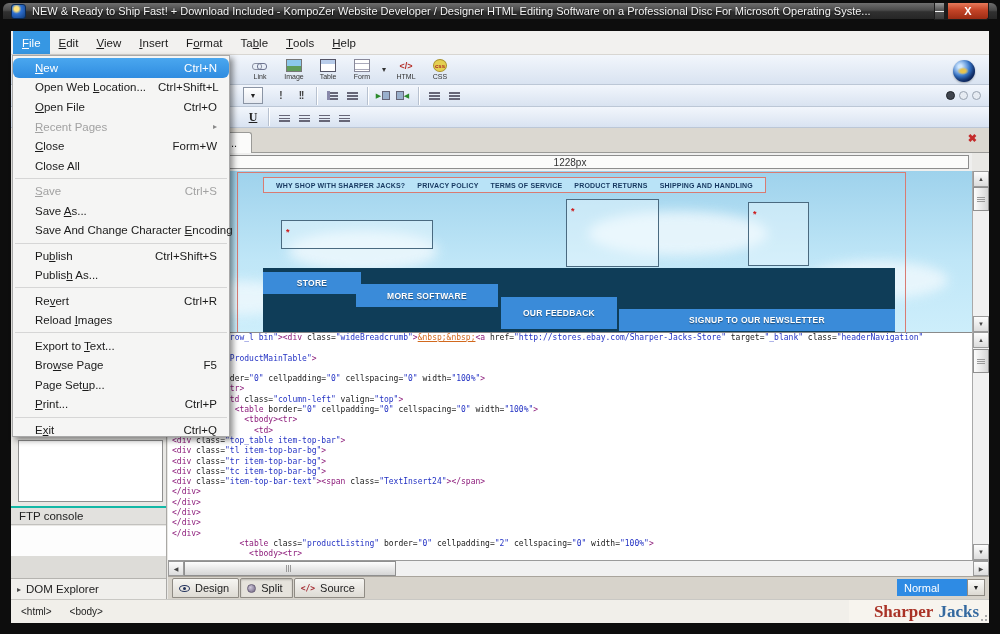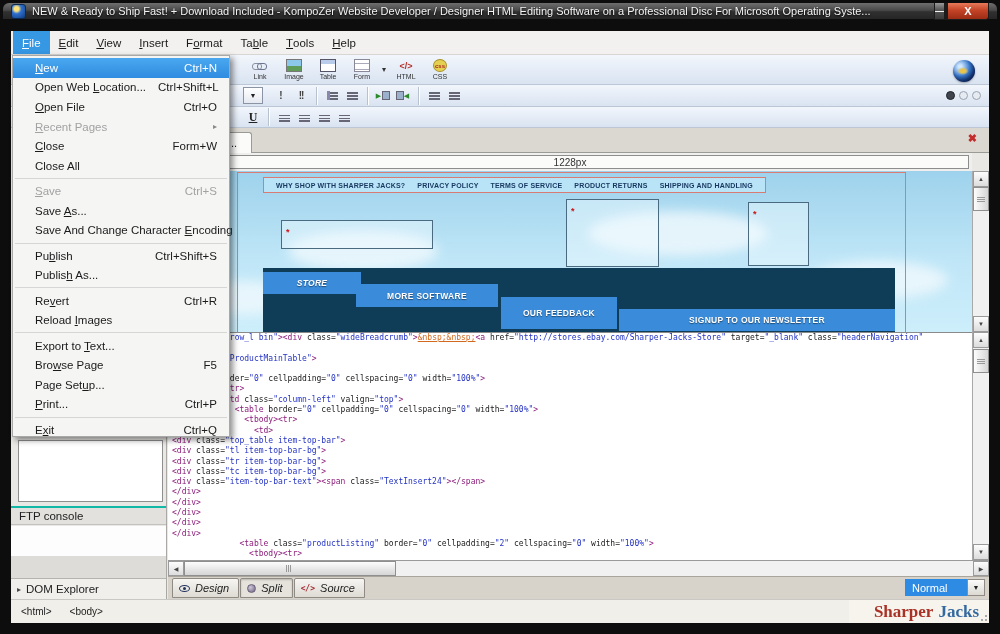--- a/index.html
+++ b/index.html
@@ -115,21 +115,21 @@
   .navlink{font-size:7px;font-weight:bold;color:#16375f;letter-spacing:.2px;white-space:nowrap;}
   .pv-input{position:absolute;border:1px solid #4a6a80;background:rgba(240,250,255,.45);}
   .pv-in1{left:113px;top:49px;width:152px;height:29px;}
   .pv-in2{left:398px;top:28px;width:93px;height:68px;}
   .pv-in3{left:580px;top:31px;width:61px;height:64px;}
   .req{color:#cc1111;font-size:9px;font-weight:bold;padding:2px 0 0 4px;display:inline-block;}
   .pv-footer{position:absolute;left:95px;top:97px;width:632px;height:64px;background:#0f3d58;}
   .fbtn{position:absolute;background:#3a8bd9;color:#fff;font-weight:bold;font-size:8.5px;
     display:flex;align-items:center;justify-content:center;text-shadow:0 1px 1px rgba(0,0,0,.45);
     letter-spacing:.3px;}
-  .fbtn:nth-of-type(1){left:95px;top:101px;width:98px;height:22px;font-style:italic;}
+  .fbtn:nth-of-type(1){left:95px;top:101px;width:98px;height:22px;}
   .fbtn:nth-of-type(2){left:188px;top:113px;width:142px;height:23px;}
   .fbtn:nth-of-type(3){left:333px;top:126px;width:116px;height:32px;}
   .fbtn:nth-of-type(4){left:451px;top:138px;width:276px;height:22px;}
   
   .vscroll{position:absolute;right:0;width:17px;background:#f1f1f1;border-left:1px solid #a9a9a9;}
   .vs-design{top:43px;height:161px;}
   .vs-source{top:204px;height:228px;}
   .sb-btn{position:absolute;left:0;right:0;height:16px;background:linear-gradient(#fdfdfd,#dcdcdc);
     border:1px solid #9a9a9a;display:flex;align-items:center;justify-content:center;
     font-size:6px;color:#444;}
@@ -170,21 +170,21 @@
     font-size:11px;color:#222;}
   .btab.active{background:#e6e3dc;box-shadow:inset 0 1px 2px rgba(0,0,0,.2);}
   .bicon{margin-right:5px;display:inline-flex;align-items:center;justify-content:center;}
   .ic-design-eye-icon{width:11px;height:7px;border:1.5px solid #23335c;border-radius:50%;position:relative;}
   .ic-design-eye-icon::after{content:"";position:absolute;left:2.5px;top:1px;width:3px;height:3px;
     border-radius:50%;background:#23335c;}
   .ic-split-view-icon{width:9px;height:9px;border-radius:50%;
     background:radial-gradient(circle at 35% 35%,#cfc8da,#8a7f9a 70%);border:1px solid #6a6078;}
   .ic-source-markup-icon{color:#a3262e;font-size:8px;font-weight:bold;font-family:"DejaVu Sans Mono",monospace;}
   .pformat{margin-left:auto;display:flex;align-items:center;margin-bottom:2px;}
-  .pformat-val{width:62px;height:17px;background:#2e8be4;color:#fff;font-size:11px;
+  .pformat-val{width:70px;height:17px;background:#2e8be4;color:#fff;font-size:11px;
     display:flex;align-items:center;padding-left:7px;}
   .pformat-btn{width:18px;height:17px;background:linear-gradient(#fbfbfa,#dcd9d2);
     border:1px solid #8f8b84;display:flex;align-items:center;justify-content:center;
     font-size:7px;color:#222;}
   
   .statusbar{position:absolute;left:11px;right:11px;top:599px;height:24px;background:#f1efea;
     border-top:1px solid #c9c8c4;display:flex;align-items:center;padding-left:10px;}
   .crumb{font-size:10px;color:#222;margin-right:18px;}
   .logo{position:absolute;right:0;top:0;bottom:0;width:140px;background:#f7f4ee;
     display:flex;align-items:center;justify-content:flex-end;padding-right:10px;
@@ -194,21 +194,21 @@
   .grip{position:absolute;right:1px;bottom:1px;width:8px;height:8px;
     background:radial-gradient(circle at 2px 6px,#aaa 1px,#0000 1.4px),
                radial-gradient(circle at 6px 6px,#aaa 1px,#0000 1.4px),
                radial-gradient(circle at 6px 2px,#aaa 1px,#0000 1.4px);}
   
   .filemenu{position:absolute;left:12px;top:55px;width:218px;height:382px;background:#f5f5f4;
     border:1px solid #a8a8a8;box-shadow:3px 3px 6px rgba(0,0,0,.45);z-index:50;
     display:flex;flex-direction:column;padding:2px 0;}
   .mi{height:19.6px;display:flex;align-items:center;padding:0 12px 0 22px;font-size:11.5px;
     color:#1a1a1a;flex:0 0 auto;}
-  .mi.hl{background:linear-gradient(#4aa7ef,#2f8ce0);color:#fff;}
+  .mi.hl{background:linear-gradient(#4aa7ef,#2f8ce0);color:#fff;border-radius:6px;}
   .mi.dis{color:#a2a2a2;}
   .milbl{flex:1;white-space:nowrap;}
   .mish{margin-left:12px;white-space:nowrap;}
   .miarr{font-size:8px;margin-left:8px;color:#888;}
   .msep{height:1px;background:#d6d6d6;margin:2.4px 2px;flex:0 0 auto;}
 </style>
 </head>
 <body>
 
 <div class="frame">
@@ -386,21 +386,21 @@
         <div class="sb-btn sb-down">▼</div>
       </div>
 
       <div class="hscroll">
         <div class="hs-btn hs-left">◀</div>
         <div class="hs-thumb"></div>
         <div class="hs-btn hs-right">▶</div>
       </div>
 
       <div class="bottombar">
-        <span style="display:flex;align-items:flex-start;font-style:italic;">
+        <span style="display:flex;align-items:flex-start;">
             <div class="btab">
               <span class="bicon ic-design-eye-icon"></span>
               <span>Design</span>
             </div>
             <div class="btab active">
               <span class="bicon ic-split-view-icon"></span>
               <span>Split</span>
             </div>
             <div class="btab">
               <span class="bicon ic-source-markup-icon">&lt;/&gt;</span>

